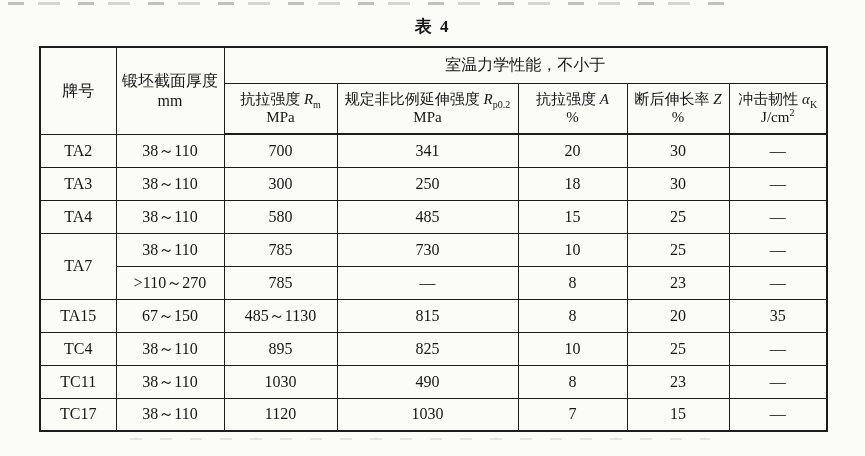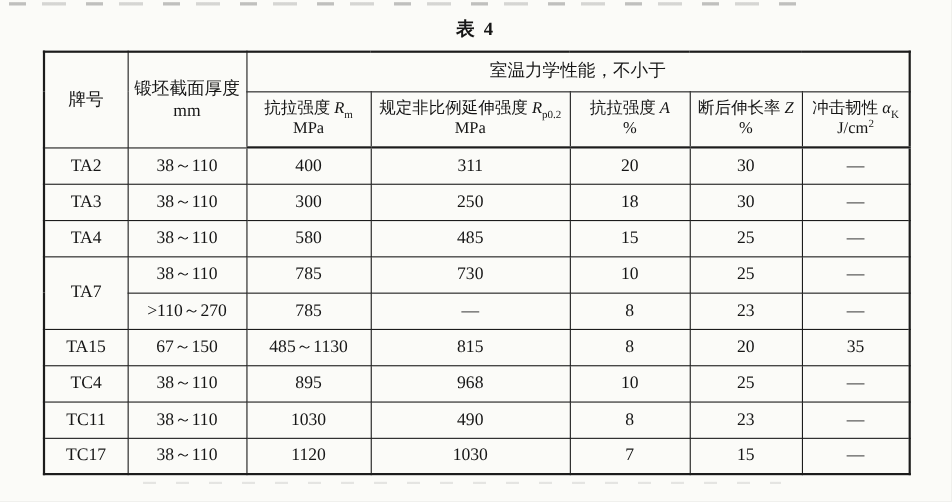--- a/index.html
+++ b/index.html
@@ -93,22 +93,22 @@
       </td>
       <td>
         <span class="hl"><span>冲击韧性 </span><i>α</i><sub>K</sub></span>
         <span class="hl"><span>J/cm</span><sup>2</sup></span>
       </td>
     </tr>
 
     <tr class="r">
       <td>TA2</td>
       <td>38～110</td>
-      <td>400</td>
-      <td>311</td>
+      <td>700</td>
+      <td>341</td>
       <td>20</td>
       <td>30</td>
       <td>—</td>
     </tr>
     <tr class="r">
       <td>TA3</td>
       <td>38～110</td>
       <td>300</td>
       <td>250</td>
       <td>18</td>
@@ -147,21 +147,21 @@
       <td>485～1130</td>
       <td>815</td>
       <td>8</td>
       <td>20</td>
       <td>35</td>
     </tr>
     <tr class="r">
       <td>TC4</td>
       <td>38～110</td>
       <td>895</td>
-      <td>968</td>
+      <td>825</td>
       <td>10</td>
       <td>25</td>
       <td>—</td>
     </tr>
     <tr class="r">
       <td>TC11</td>
       <td>38～110</td>
       <td>1030</td>
       <td>490</td>
       <td>8</td>

